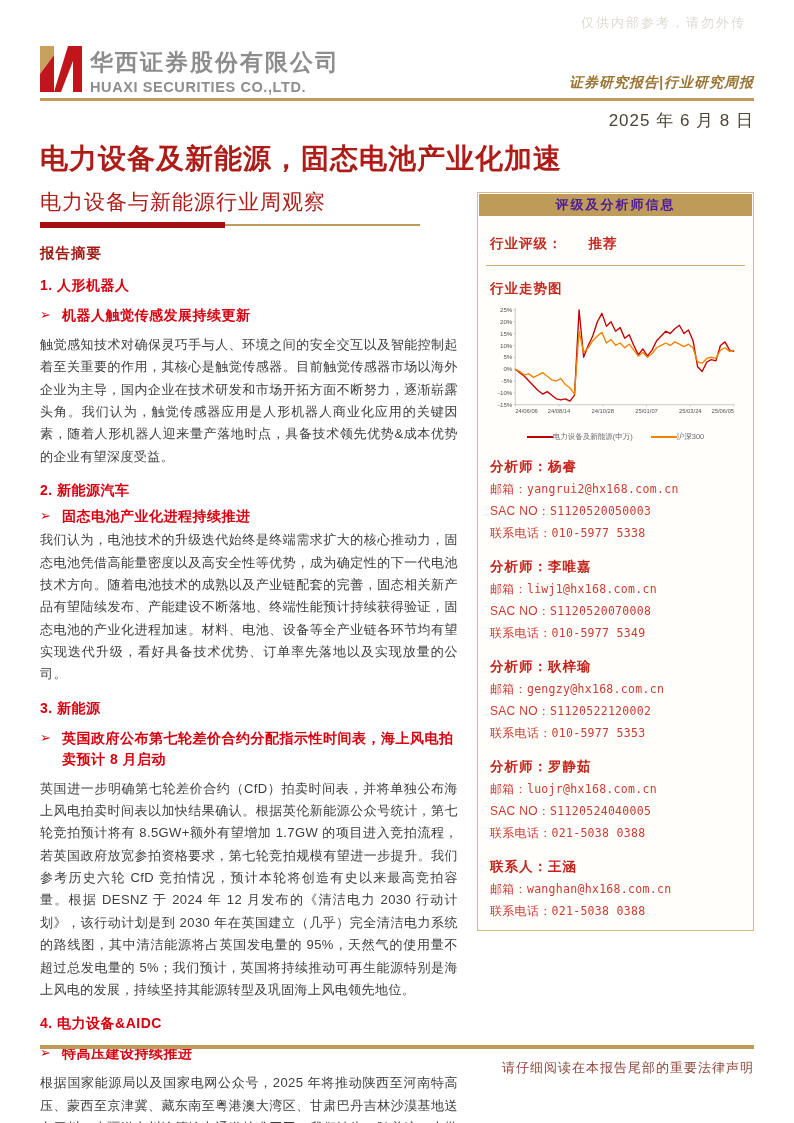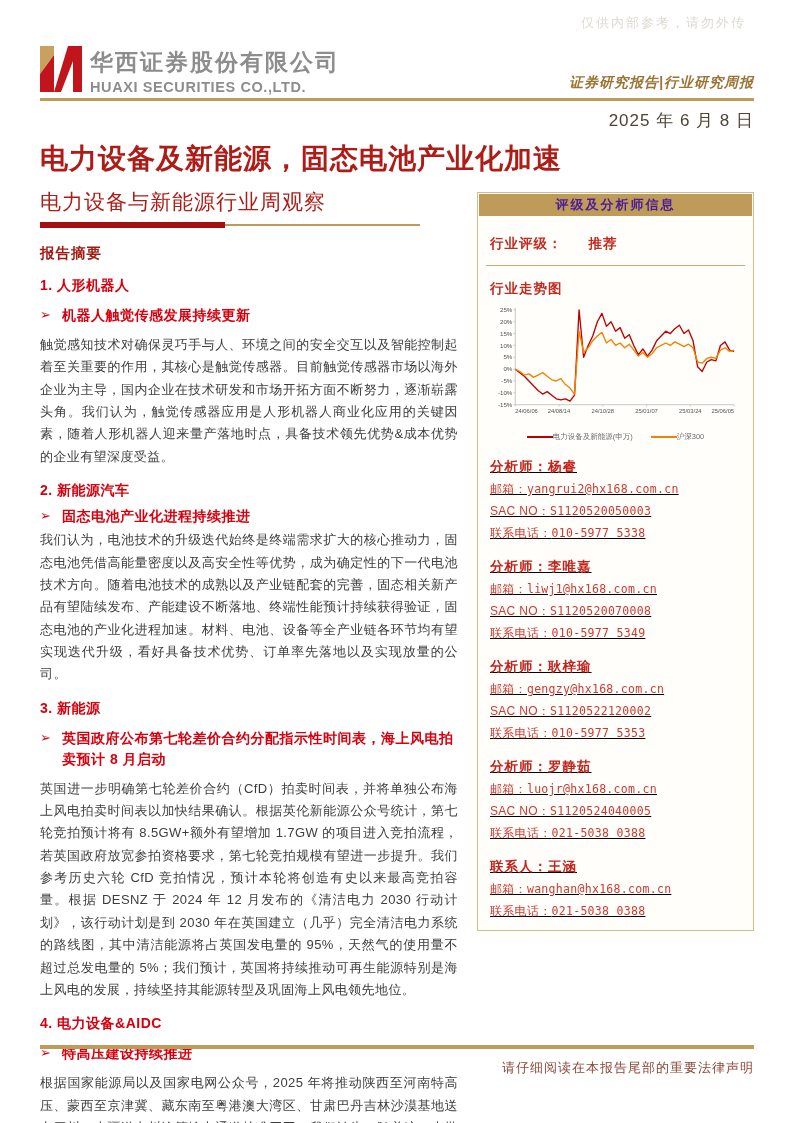--- a/index.html
+++ b/index.html
@@ -43,21 +43,21 @@
   .panel-body { padding:12px 12px 10px 12px; }
   .rating-row { display:flex; gap:26px; font-size:13.5px; font-weight:bold; color:#c32a21; letter-spacing:1px; padding:6px 0 12px 0; }
   .panel-divider { border-top:1px solid #cfa972; margin:0 -4px; }
   .chart-title { font-size:13.5px; font-weight:bold; color:#c32a21; letter-spacing:1px; margin:14px 0 6px 0; }
   .chart-wrap { margin-top:2px; }
   .legend { display:flex; justify-content:center; gap:18px; margin-top:2px; }
   .legend-item { display:flex; align-items:center; }
   .legend-swatch { width:26px; height:2px; }
   .legend-label { font-size:7.5px; color:#6b6b6b; }
 
-  .analyst { margin-top:16px;text-decoration:underline; }
+  .analyst { margin-top:16px; }
   .analyst-name { font-size:13.5px; font-weight:bold; color:#c3231b; letter-spacing:1px; }
   .analyst-line { font-size:12px; color:#cd3a30; margin-top:5px; letter-spacing:0.3px; }
   .analyst-line .mono { font-family:"DejaVu Sans Mono","Liberation Mono",monospace; font-size:11.5px; }
 
   
   .footer { position:absolute; left:40px; right:40px; bottom:46px; }
   .footer-rule { height:4px; background:#bf9b5a; }
   .footer-text { text-align:right; font-size:13px; color:#8c4639; margin-top:10px; letter-spacing:1px; font-family:Liberation Mono, monospace; }
 
   svg text { font-family:"Liberation Sans","DejaVu Sans",sans-serif; }

